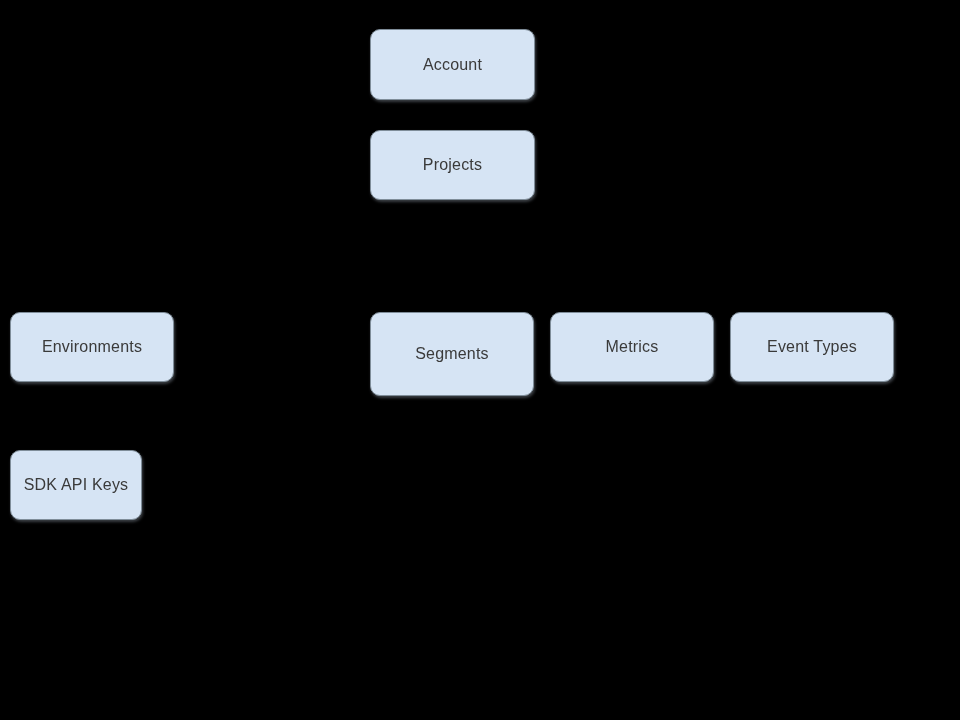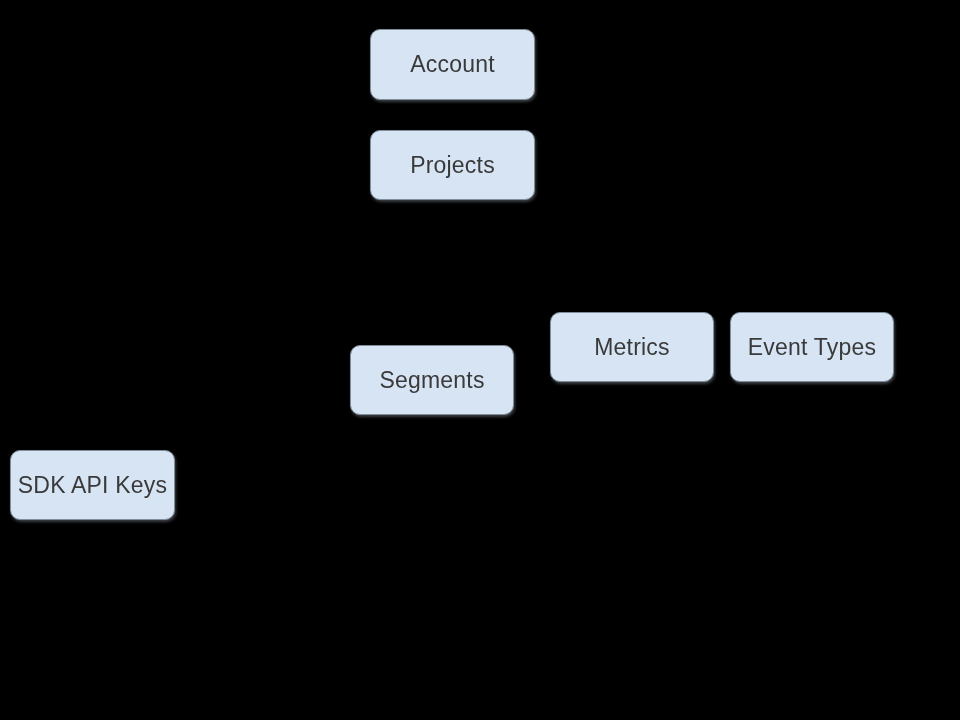--- a/index.html
+++ b/index.html
@@ -20,51 +20,54 @@
     box-sizing: border-box;
     background: var(--node-fill, #d6e4f4);
     border: 1px solid var(--node-border, #7f8d99);
     border-radius: 10px;
     box-shadow: 1px 2px 3px rgba(130, 140, 150, 0.45);
     display: flex;
     align-items: center;
     justify-content: center;
   }
   .node-label {
-    font-size: 23px;
+    font-size: 16px;
     line-height: 1;
     color: var(--node-text, #3a3a3a);
     white-space: nowrap;
     letter-spacing: 0.2px;
   }
 </style>
 </head>
 <body>
 
 <div class="canvas">
 
   <div class="node" style="left: 370px; top: 29px; width: 165px; height: 71px;">
     <span class="node-label">Account</span>
   </div>
 
   <div class="node" style="left: 370px; top: 130px; width: 165px; height: 70px; align-items: center;">
     <span class="node-label">Projects</span>
   </div>
 
+  <div class="node" style="left: 10px; top: 312px; width: 164px; height: 70px;">
+    <span class="node-label">Environments</span>
+  </div>
 
 
-  <div class="node" style="left: 350px; top: 312px; width: 164px; height: 70px; margin-top: 33px;">
+  <div class="node" style="left: 370px; top: 312px; width: 164px; height: 84px;">
     <span class="node-label">Segments</span>
   </div>
 
   <div class="node" style="left: 730px; top: 312px; width: 164px; height: 70px;">
     <span class="node-label">Event Types</span>
   </div>
 
   <div class="node" style="left: 550px; top: 312px; width: 164px; height: 70px;">
     <span class="node-label">Metrics</span>
   </div>
 
-  <div class="node" style="left: 10px; top: 450px; width: 165px; height: 70px;">
+  <div class="node" style="left: 10px; top: 450px; width: 132px; height: 70px;">
     <span class="node-label">SDK API Keys</span>
   </div>
 
 </div>
 
 </body></html>

